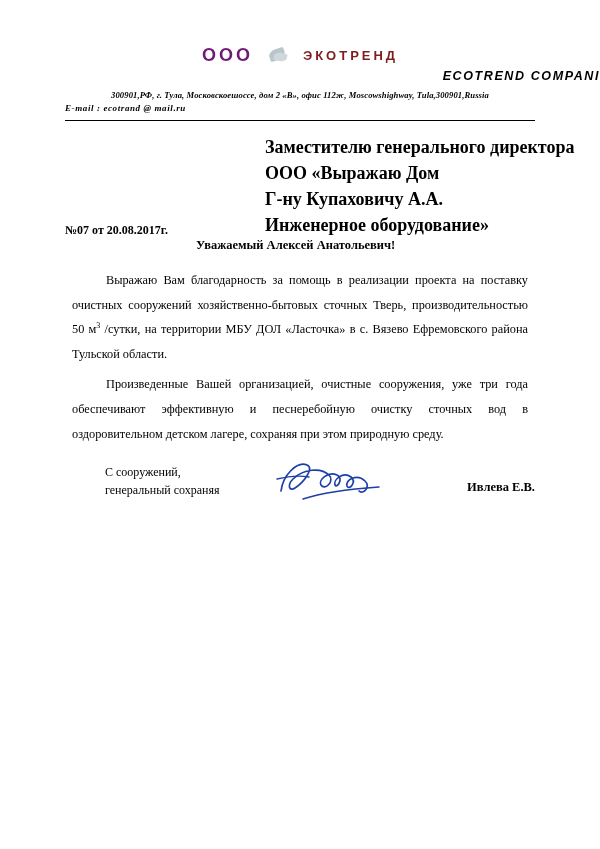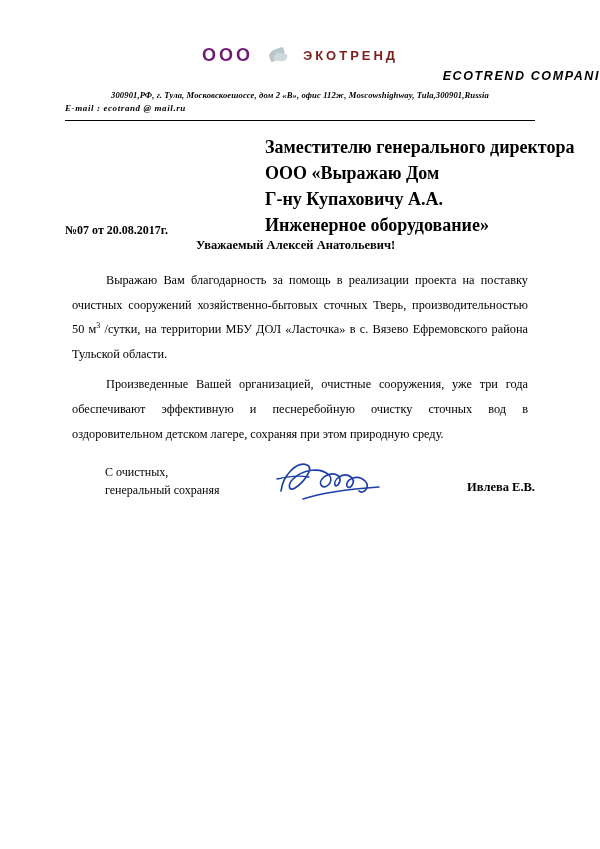--- a/index.html
+++ b/index.html
@@ -219,21 +219,21 @@
 
   <div class="salutation">Уважаемый Алексей Анатольевич!</div>
 
   <div class="body-text">
     <p><span>Выражаю Вам благодарность за помощь в реализации проекта на поставку очистных сооружений хозяйственно-бытовых сточных Тверь, производительностью 50 м</span><sup>3</sup><span> /сутки, на территории МБУ ДОЛ «Ласточка» в с. Вязево Ефремовского района Тульской области.</span></p>
     <p>Произведенные Вашей организацией, очистные сооружения, уже три года обеспечивают эффективную и песнеребойную очистку сточных вод в оздоровительном детском лагере, сохраняя при этом природную среду.</p>
   </div>
 
   <div class="sign-block">
     <div class="sign-left">
-      <div>С очистных,</div>
+      <div>С сооружений,</div>
       <div>генеральный сохраняя</div>
     </div>
     <svg class="signature-svg" width="120" height="52" viewBox="0 0 120 52">
       <path d="M8 36 C10 20, 24 6, 34 10 C42 13, 30 28, 22 33 C16 37, 14 30, 20 24 C30 14, 48 12, 56 20 C62 26, 52 36, 48 30 C45 25, 55 16, 64 20 C71 23, 64 34, 62 30 C60 25, 70 16, 78 22 C84 27, 76 36, 74 31 C72 25, 84 18, 92 26 C98 32, 90 40, 86 36" fill="none" stroke="#1d3fa8" stroke-width="1.7" stroke-linecap="round"></path>
       <path d="M30 44 C48 38, 76 34, 106 32" fill="none" stroke="#1d3fa8" stroke-width="1.5" stroke-linecap="round"></path>
       <path d="M4 24 C16 21, 26 20, 36 22" fill="none" stroke="#1d3fa8" stroke-width="1.3" stroke-linecap="round"></path>
     </svg>
     <div class="sign-name">Ивлева Е.В.</div>
   </div>
 

